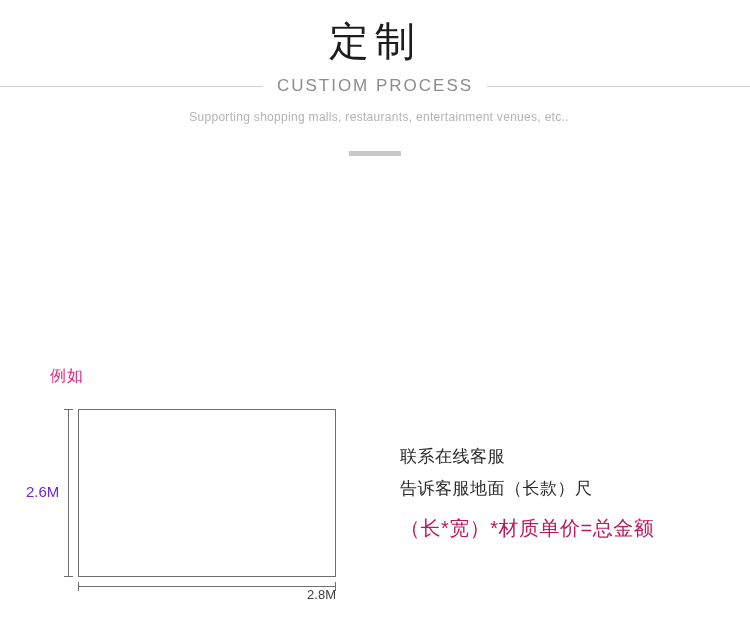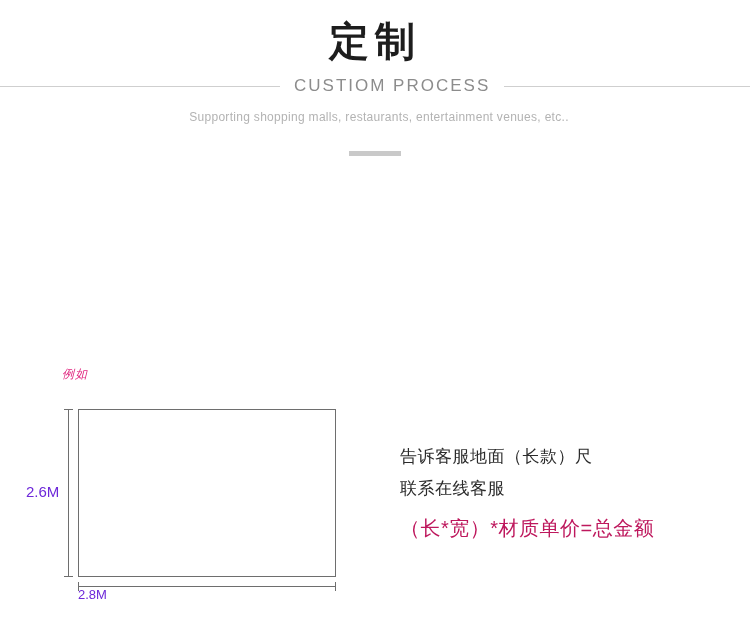--- a/index.html
+++ b/index.html
@@ -18,33 +18,33 @@
 
   
   .header {
     position: relative;
     width: 750px;
     padding-top: 16px;
     text-align: center;
   }
   .main-title {
     font-size: 40px;
-    font-weight: bold;
+    font-weight: normal;
     color: #1d1d1d;
     letter-spacing: 6px;
     line-height: 50px;
     font-family: "DejaVu Sans", "Liberation Sans", sans-serif;
   }
   .sub-title-row {
     position: relative;
     margin-top: 8px;
     height: 24px;
     display: flex;
     align-items: center;
-    justify-content: space-between;
+    justify-content: center;
   }
   .rule {
     height: 1px;
     background: #cfcfcf;
     flex: 0 0 auto;
   }
   .rule.left { width: 280px; margin-right: 14px; }
   .rule.right { width: 280px; margin-left: 14px; }
   .sub-title {
     font-size: 17px;
@@ -68,26 +68,25 @@
   }
 
   
   .content {
     position: relative;
     width: 750px;
     height: 300px;
   }
   .example-label {
     position: absolute;
-    left: 62px;
+    left: 50px;
     top: 210px;
-    font-size: 12px;
+    font-size: 16px;
     color: #e0277f;
     letter-spacing: 1px;
-    font-style: italic;
   }
 
   .rect-box {
     position: absolute;
     left: 78px;
     top: 253px;
     width: 258px;
     height: 168px;
     border: 1px solid #6e6e6e;
     background: #fff;
@@ -140,23 +139,23 @@
     background: #6e6e6e;
   }
   .dim-h::before { left: 0; }
   .dim-h::after { right: 0; }
 
   .dim-h-label {
     position: absolute;
     left: 78px;
     top: 431px;
     width: 258px;
-    text-align: left;
+    text-align: right;
     font-size: 13px;
-    color: #6d28d9;
+    color: #404040;
   }
 
   
   .right-text {
     position: absolute;
     left: 400px;
     top: 285px;
     width: 340px;
   }
   .right-line {
@@ -201,22 +200,22 @@
 
   <div class="rect-box"></div>
 
   <div class="dim-v"></div>
   <div class="dim-v-label">2.6M</div>
 
   <div class="dim-h"></div>
   <div class="dim-h-label">2.8M</div>
 
   <div class="right-text">
+    <div class="right-line">联系在线客服</div>
     <div class="right-line">告诉客服地面（长款）尺</div>
-    <div class="right-line">联系在线客服</div>
     <div class="right-highlight">（长*宽）*材质单价=总金额</div>
   </div>
 </div>
 
 <div class="timeline">
   
 
   
   
   

